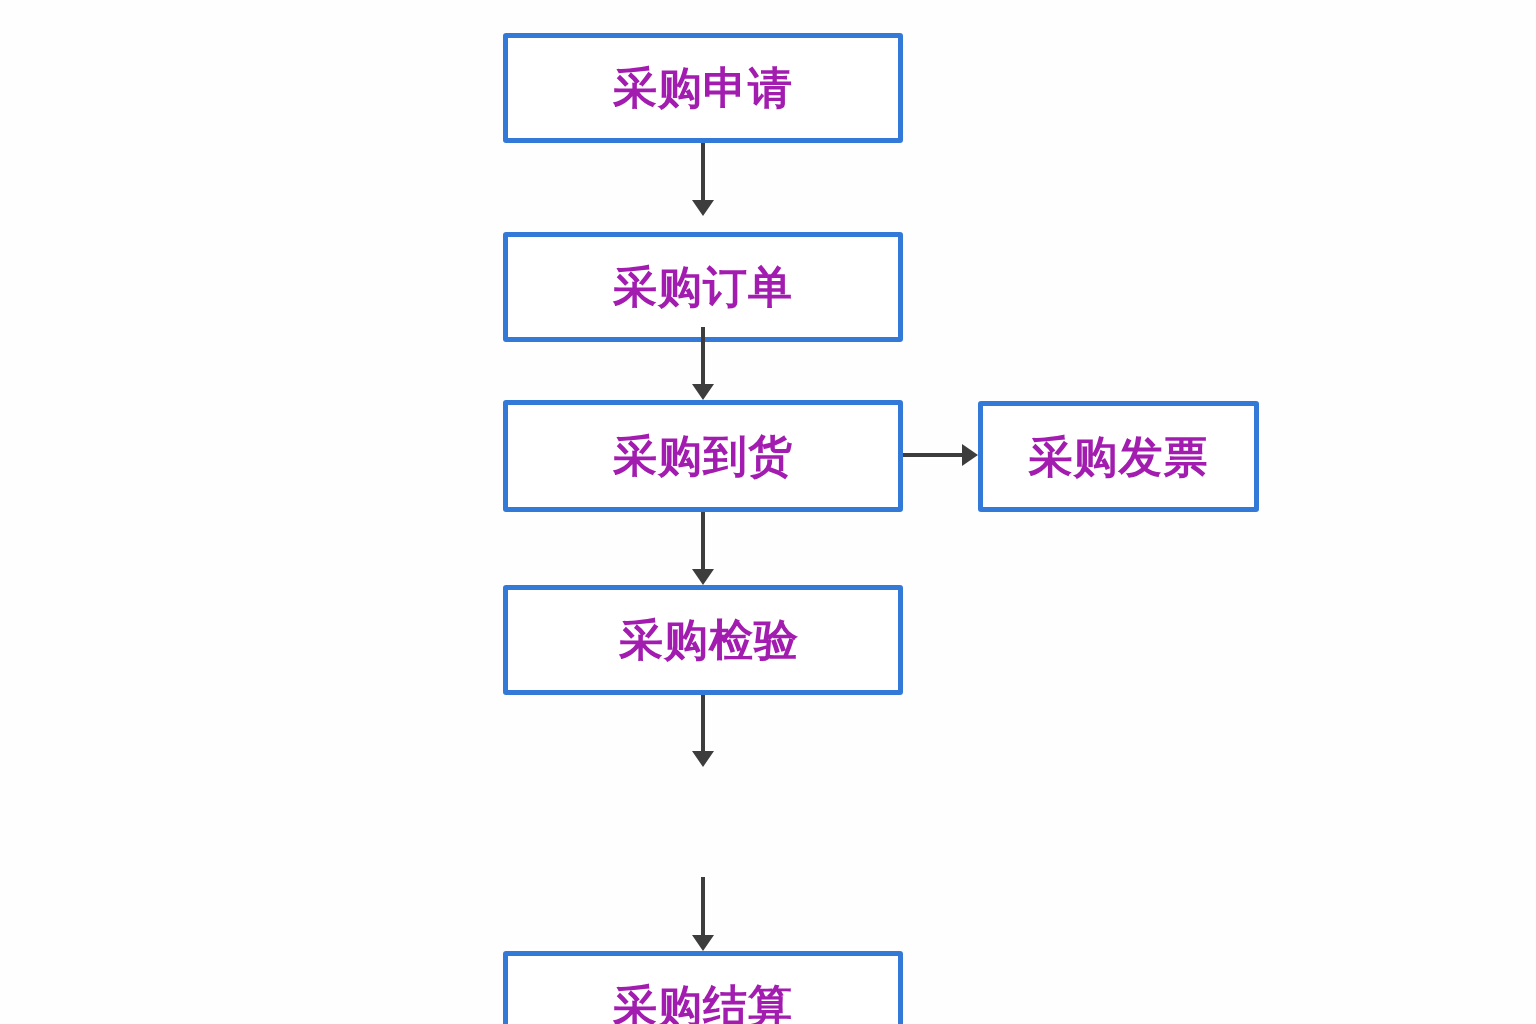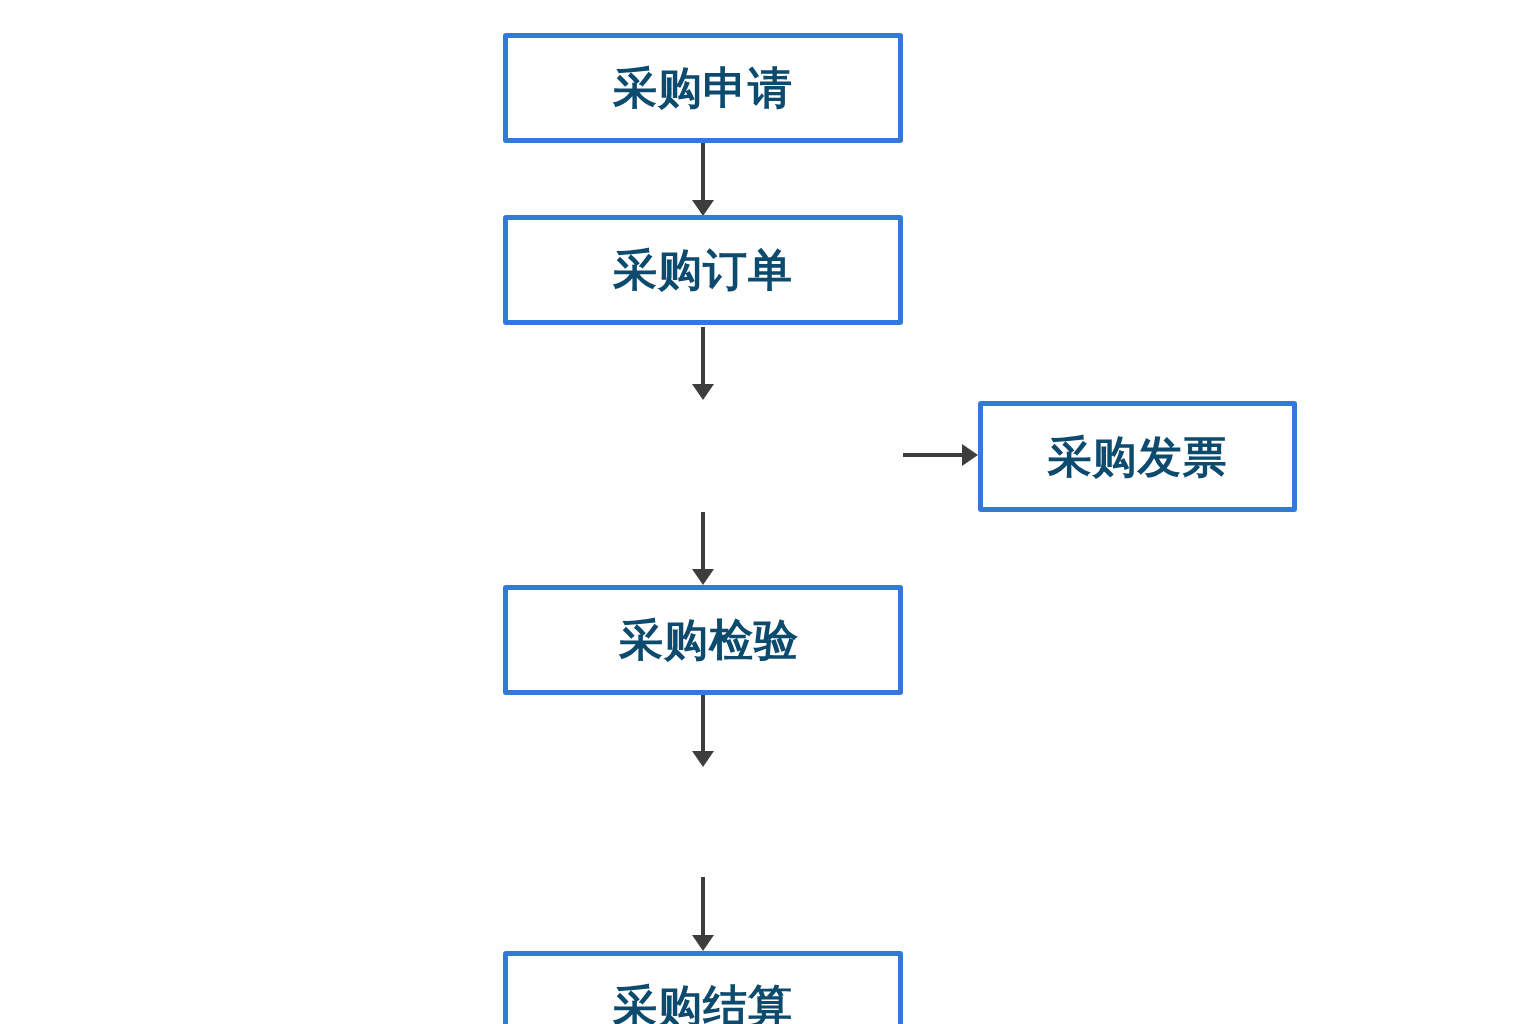--- a/index.html
+++ b/index.html
@@ -22,33 +22,33 @@
     background: #ffffff;
     border: 5px solid #3379d8;
     border-radius: 3px;
     display: flex;
     align-items: center;
     justify-content: center;
   }
   .node-label {
     font-size: 44px;
     font-weight: 700;
-    color: #0c4a6e;
+    color: #a21caf;
     letter-spacing: 1px;
     white-space: nowrap;
     line-height: 1;
   }
   .main { left: 503px; width: 400px; height: 110px; }
   .n1 { top: 33px; }
-  .n2 { top: 215px; }
+  .n2 { top: 232px; }
   .n3 { top: 400px; height: 112px; }
   .n4 { top: 585px; padding-left: 12px; }
   .n5 { top: 767px; }
   .n6 { top: 951px; } 
-  .n-invoice { left: 978px; top: 401px; width: 319px; height: 111px; }
+  .n-invoice { left: 978px; top: 401px; width: 281px; height: 111px; }
 
   
   .varrow {
     position: absolute;
     width: 22px;
     left: 692px;
   }
   .varrow::before {
     content: "";
     position: absolute;
@@ -114,20 +114,23 @@
   </div>
 
   <div class="varrow a1"></div>
 
   <div class="node main n2">
     <span class="node-label">采购订单</span>
   </div>
 
   <div class="varrow a2"></div>
 
+  <div class="node main n3">
+    <span class="node-label">采购到货</span>
+  </div>
 
   <div class="harrow"></div>
 
   <div class="node n-invoice">
     <span class="node-label">采购发票</span>
   </div>
 
   <div class="varrow a3"></div>
 
   <div class="node main n4">

